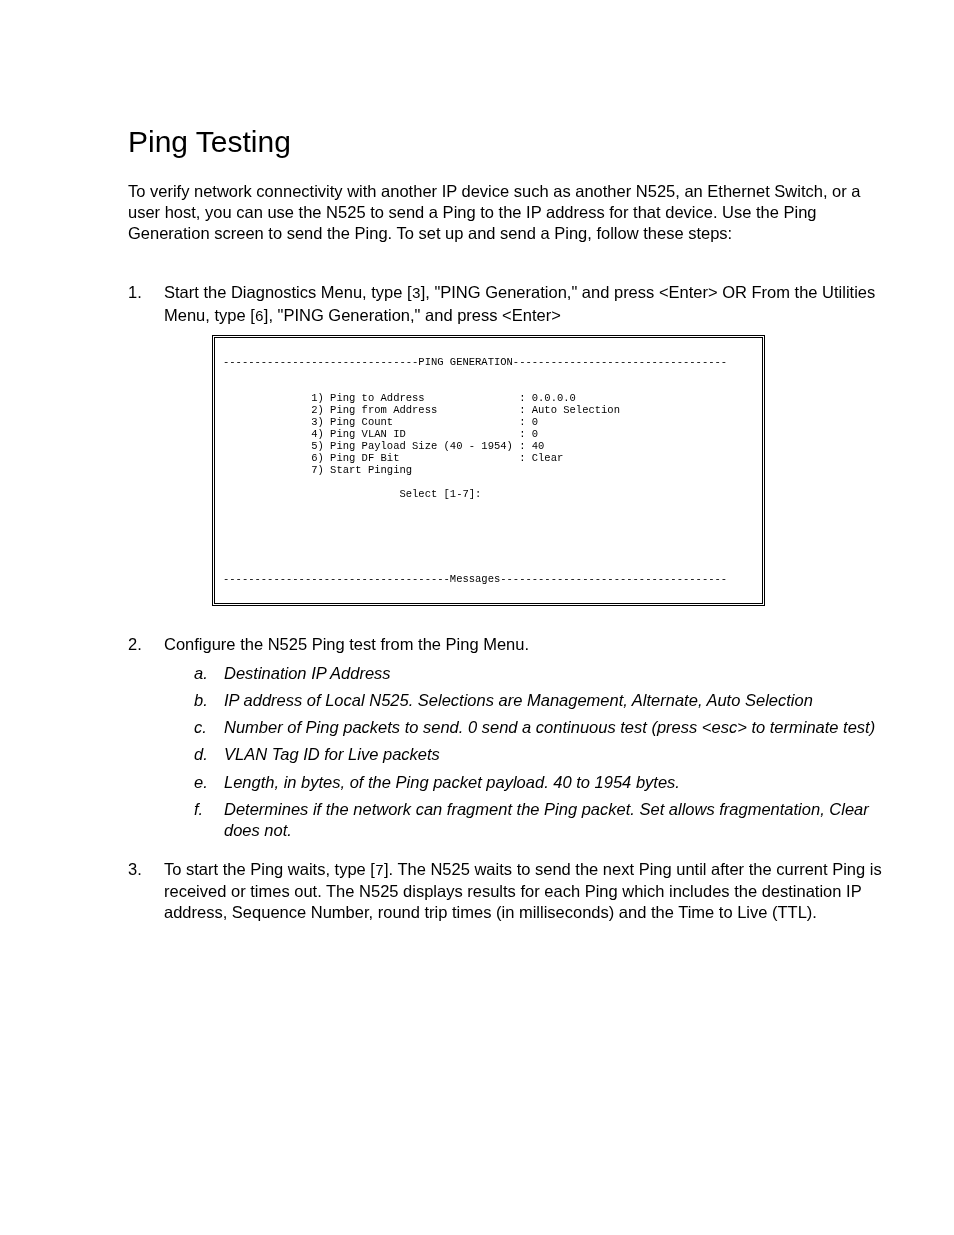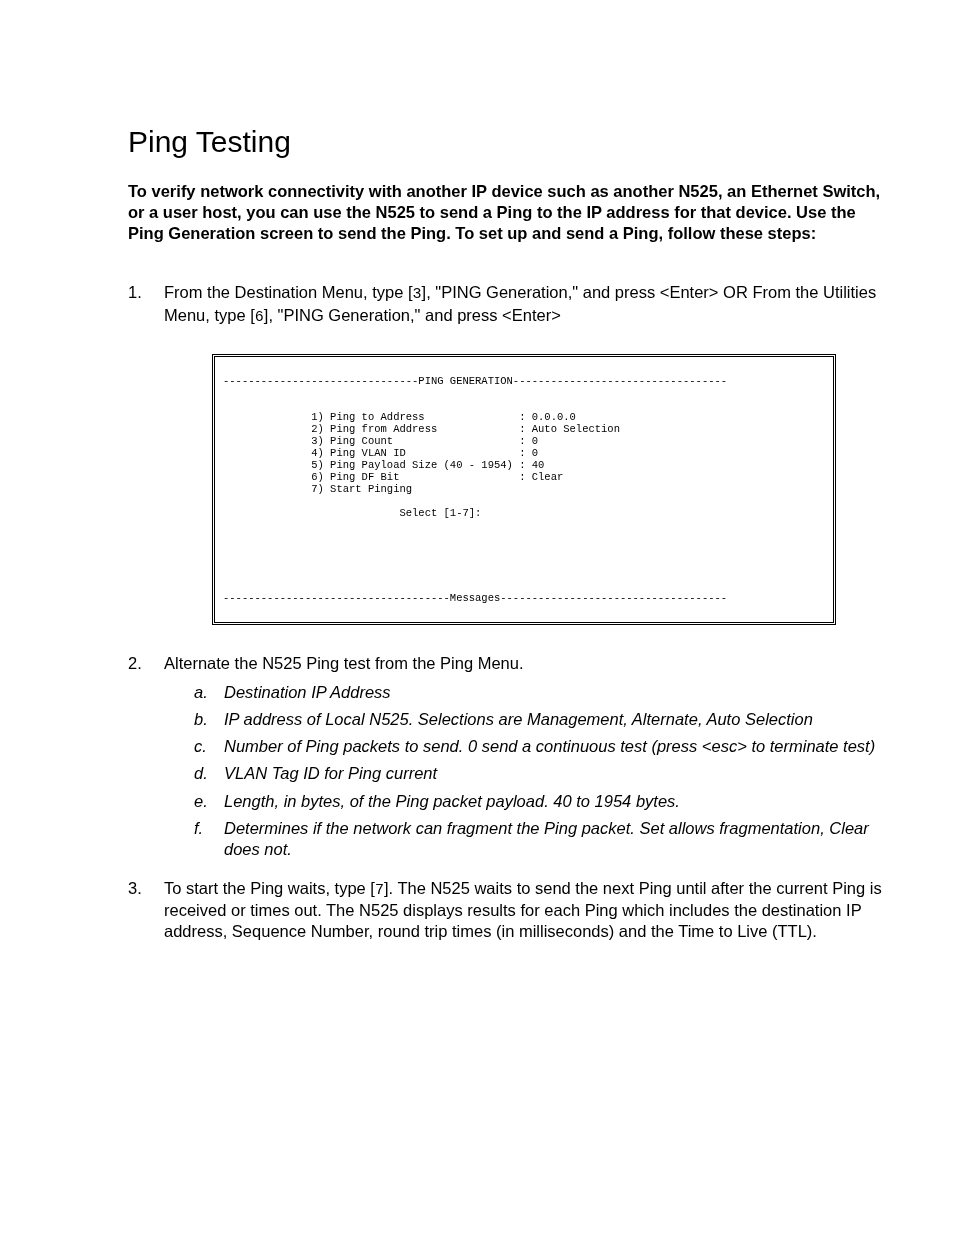--- a/index.html
+++ b/index.html
@@ -16,21 +16,20 @@
   h1 {
     font-size: 30px;
     font-weight: normal;
     margin: 0 0 22px 0;
     letter-spacing: 0px;
   }
   .intro {
     font-size: 16.5px;
     line-height: 1.28;
     margin: 0 0 38px 0;
-    font-weight: bold;
   }
   ol.top {
     list-style: none;
     padding: 0;
     margin: 0;
     counter-reset: item;
   }
   ol.top > li {
     counter-increment: item;
     position: relative;
@@ -43,22 +42,22 @@
     content: counter(item) ".";
     position: absolute;
     left: 0;
     top: 0;
   }
   .mono-inline {
     font-family: "Courier New", monospace;
     font-size: 15px;
   }
   .terminal-wrap {
-    margin: 27px 0 28px 48px;
-    width: 624px;
+    margin: 8px 0 28px 48px;
+    width: 553px;
   }
   .terminal-outer {
     border: 3px double #000;
     padding: 6px 8px;
   }
   .terminal {
     font-family: "Courier New", monospace;
     font-size: 10.5px;
     line-height: 1.15;
     white-space: pre;
@@ -93,21 +92,21 @@
 
 <div class="page">
 
   <h1>Ping Testing</h1>
 
   <p class="intro">To verify network connectivity with another IP device such as another N525, an Ethernet Switch, or a user host, you can use the N525 to send a Ping to the IP address for that device. Use the Ping Generation screen to send the Ping. To set up and send a Ping, follow these steps:</p>
 
   <ol class="top">
 
     <li>
-      <span>From the Destination Menu, type [</span><span class="mono-inline">3</span><span>], "PING Generation," and press &lt;Enter&gt; OR From the Utilities Menu, type [</span><span class="mono-inline">6</span><span>], "PING Generation," and press &lt;Enter&gt;</span>
+      <span>Start the Diagnostics Menu, type [</span><span class="mono-inline">3</span><span>], "PING Generation," and press &lt;Enter&gt; OR From the Utilities Menu, type [</span><span class="mono-inline">6</span><span>], "PING Generation," and press &lt;Enter&gt;</span>
 
       <div class="terminal-wrap">
         <div class="terminal-outer">
           <div class="terminal">
 -------------------------------PING GENERATION----------------------------------
 
 
               1) Ping to Address               : 0.0.0.0
               2) Ping from Address             : Auto Selection
               3) Ping Count                    : 0
@@ -124,33 +123,33 @@
 
 
 ------------------------------------Messages------------------------------------
 
 </div>
         </div>
       </div>
     </li>
 
     <li>
-      <span>Alternate the N525 Ping test from the Ping Menu.</span>
+      <span>Configure the N525 Ping test from the Ping Menu.</span>
       <ol class="sub">
         <li>
             <span class="sub-desc">Destination IP Address</span>
           </li>
         <li>
             <span class="sub-desc">IP address of Local N525. Selections are Management, Alternate, Auto Selection</span>
           </li>
         <li>
             <span class="sub-desc">Number of Ping packets to send. 0 send a continuous test (press &lt;esc&gt; to terminate test)</span>
           </li>
         <li>
-            <span class="sub-desc">VLAN Tag ID for Ping current</span>
+            <span class="sub-desc">VLAN Tag ID for Live packets</span>
           </li>
         <li>
             <span class="sub-desc">Length, in bytes, of the Ping packet payload. 40 to 1954 bytes.</span>
           </li>
         <li>
             <span class="sub-desc">Determines if the network can fragment the Ping packet. Set allows fragmentation, Clear does not.</span>
           </li>
       </ol>
     </li>
 

